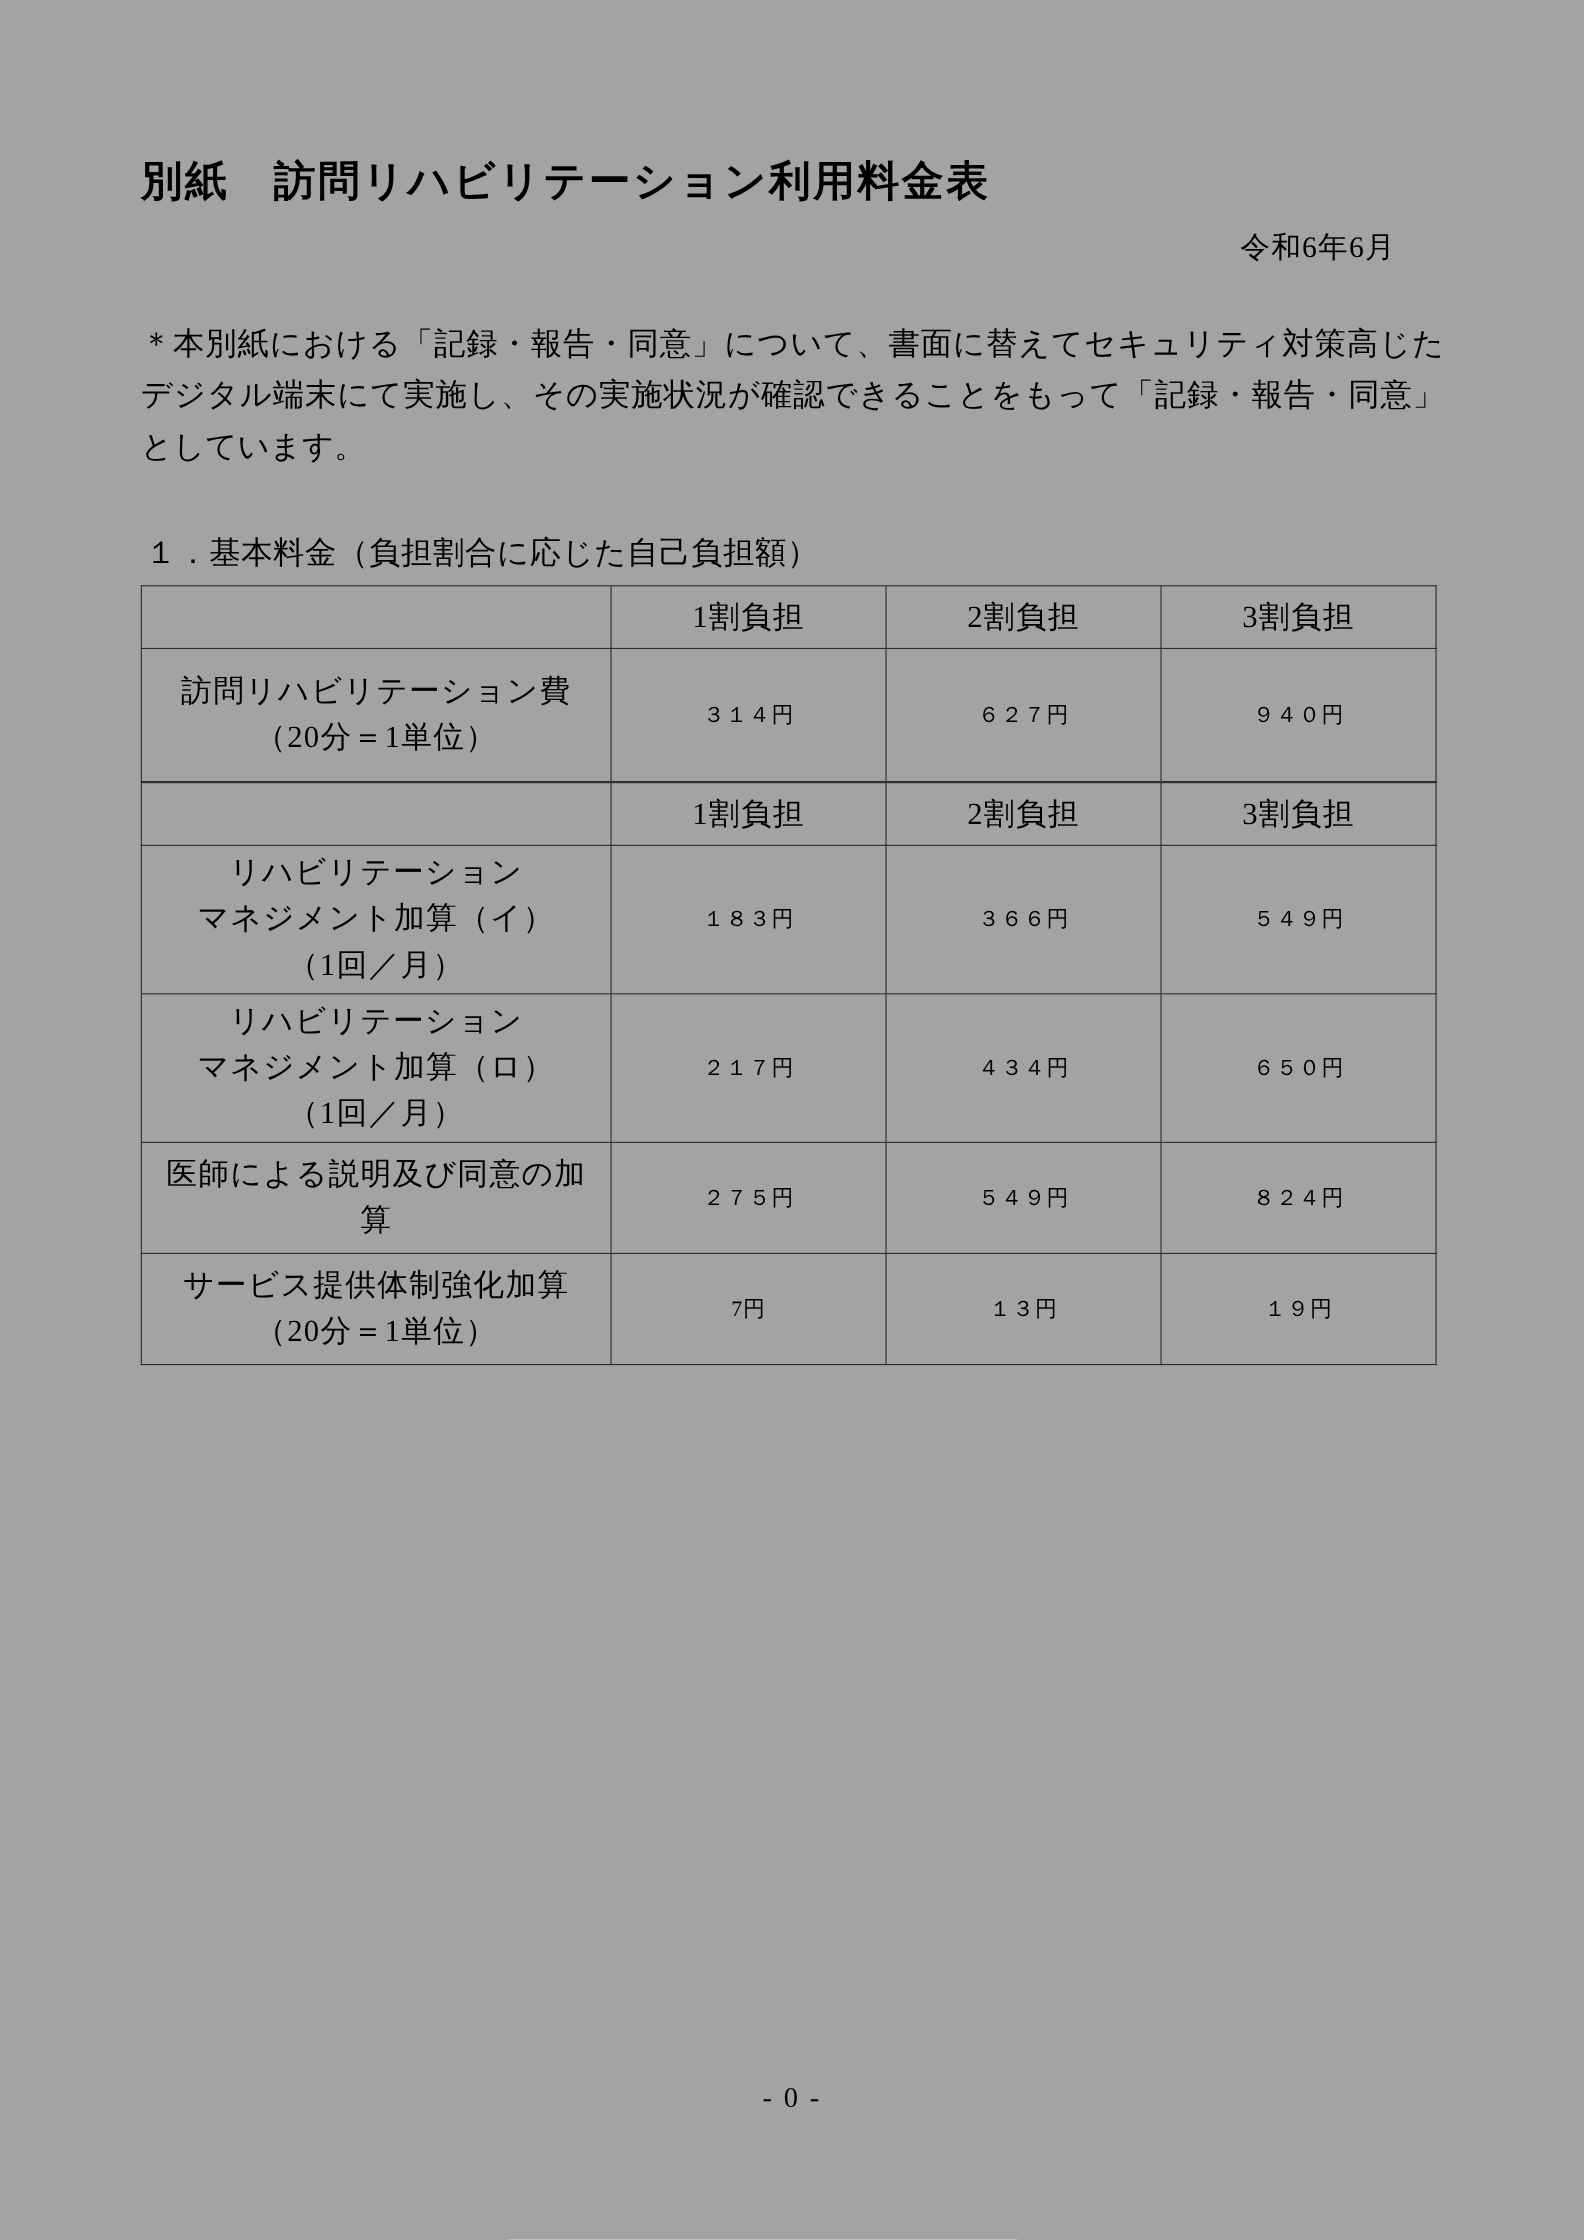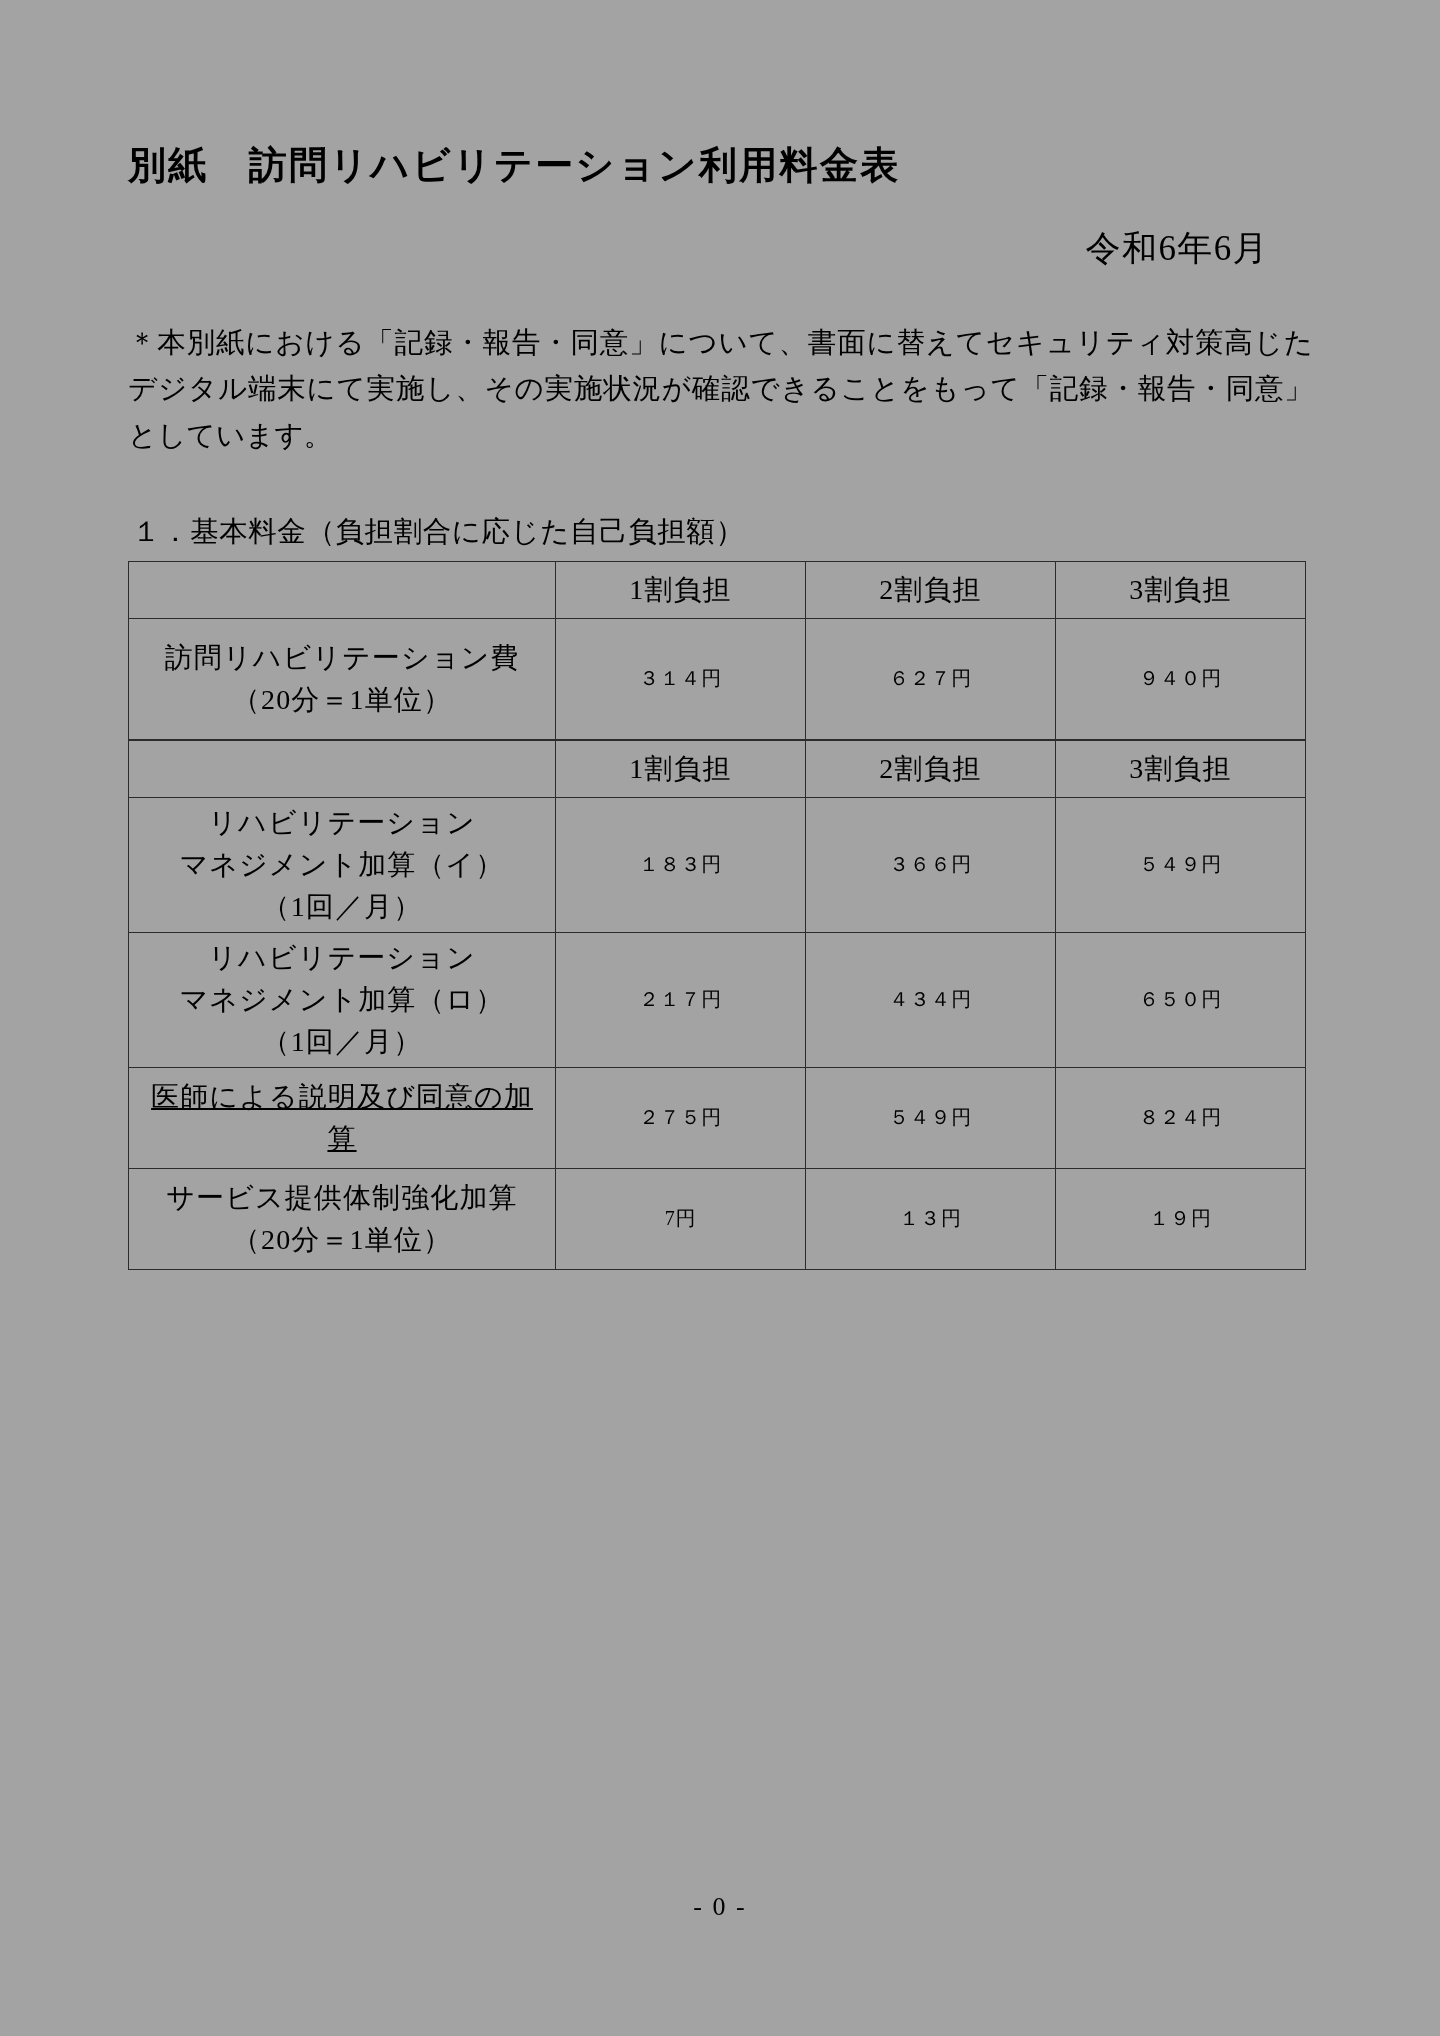--- a/index.html
+++ b/index.html
@@ -37,23 +37,23 @@
     font-size: 38px;
     line-height: 1.35;
     letter-spacing: 0.06em;
     white-space: pre;
     margin: 0 0 0 0;
   }
 
   
   .date-line {
     text-align: right;
-    font-size: 35px;
+    font-size: 27px;
     letter-spacing: 0.04em;
-    margin-top: 34px;
+    margin-top: 16px;
     padding-right: 44px;
   }
 
   
   .lead-note {
     margin-top: 48px;
     font-size: 28.5px;
     line-height: 1.62;
     letter-spacing: 0.005em;
     text-align: justify;
@@ -104,21 +104,20 @@
     letter-spacing: 0.06em;
     white-space: nowrap;
   }
 
   
   .r-tall td   { height: 112px; }
   .r-mid td    { height: 92px; }
 
   
   .label-cell.justify {
-    text-decoration: underline;
   }
 
   
   .page-footer {
     position: absolute;
     left: 0;
     top: 1892px;
     width: 1440px;
     text-align: center;
     font-size: 26px;

